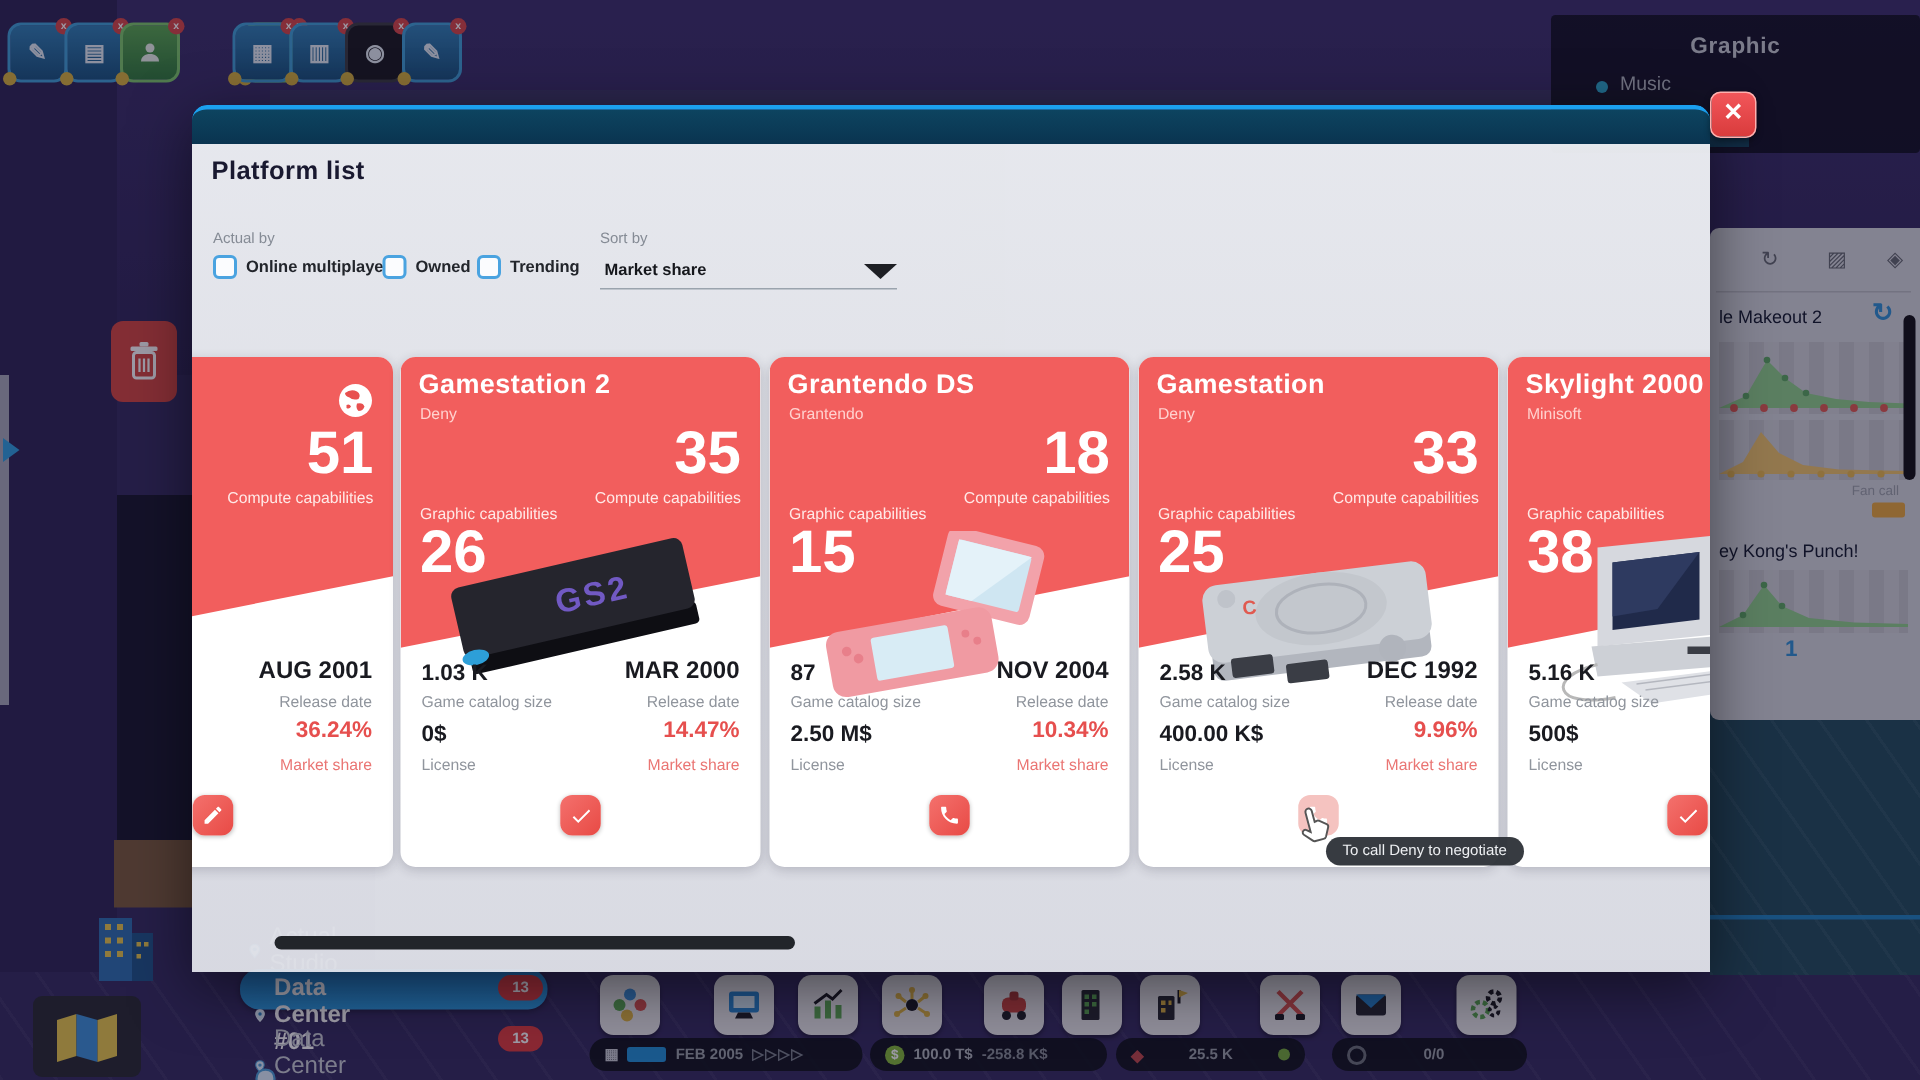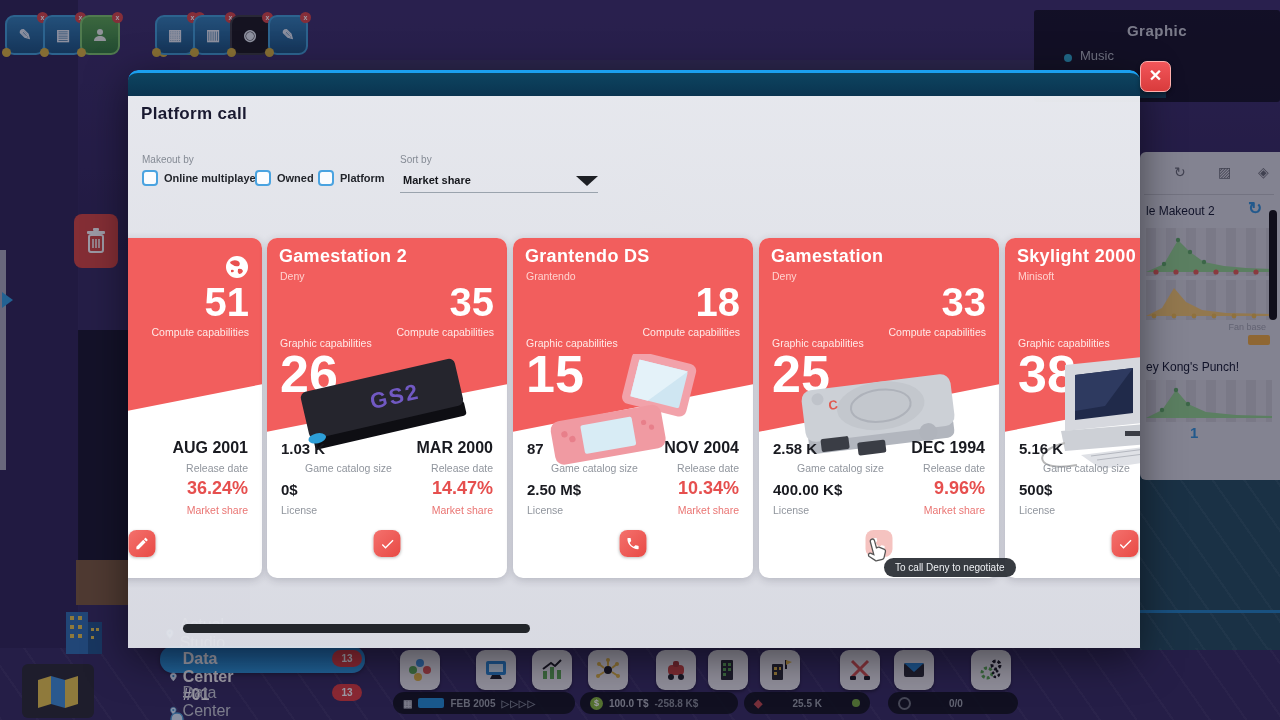--- a/index.html
+++ b/index.html
@@ -99,30 +99,30 @@
   
   .card{position:absolute;top:168px;width:240px;height:340px;background:#fff;border-radius:10px;
     box-shadow:0 2px 8px rgba(30,30,50,.2);overflow:hidden;}
   .card-red{position:absolute;inset:0;background:#f25e5d;
     clip-path:polygon(0 0,100% 0,100% 43%,0 57%);}
   .c-name{position:absolute;left:12px;top:8px;font-size:18px;font-weight:800;color:#fff;letter-spacing:.3px;}
   .c-maker{position:absolute;left:13px;top:32px;font-size:10.5px;color:#ffd2cf;}
   .c-compute{position:absolute;right:13px;top:44px;font-size:40px;line-height:1;font-weight:800;color:#fff;}
   .c-compute-lbl{position:absolute;right:13px;top:88px;font-size:10.5px;color:#ffe9e7;}
   .c-graphic-lbl{position:absolute;left:13px;top:99px;font-size:10.5px;color:#ffe9e7;}
-  .c-graphic{position:absolute;left:13px;top:110px;font-size:52px;line-height:1;font-weight:800;color:#fff;}
+  .c-graphic{position:absolute;left:13px;top:110px;font-size:40px;line-height:1;font-weight:800;color:#fff;}
   .c-art{position:absolute;left:0;top:118px;width:240px;height:120px;display:flex;
     align-items:center;justify-content:center;}
   .c-catalog{position:absolute;left:14px;top:202px;font-size:15px;font-weight:800;color:#191a20;}
-  .c-catalog-lbl{position:absolute;left:14px;top:224px;font-size:10.5px;color:#90959d;margin-left:24px;}
+  .c-catalog-lbl{position:absolute;left:14px;top:224px;font-size:10.5px;color:#90959d;}
   .c-release{position:absolute;right:14px;top:201px;font-size:16px;font-weight:800;color:#191a20;text-align:right;}
   .c-release-lbl{position:absolute;right:14px;top:224px;font-size:10.5px;color:#90959d;}
   .c-license{position:absolute;left:14px;top:243px;font-size:15px;font-weight:800;color:#191a20;}
   .c-license-lbl{position:absolute;left:14px;top:266px;font-size:10.5px;color:#90959d;}
-  .c-share{position:absolute;right:14px;top:240px;font-size:18px;font-weight:800;color:#e64f4e;}
+  .c-share{position:absolute;right:14px;top:240px;font-size:15px;font-weight:800;color:#e64f4e;}
   .c-share-lbl{position:absolute;right:14px;top:266px;font-size:10.5px;color:#ea7573;}
   .c-action{position:absolute;left:50%;top:292px;transform:translateX(-50%);width:27px;height:27px;
     border-radius:8px;display:flex;align-items:center;justify-content:center;}
   .act-red{background:linear-gradient(135deg,#f4716d,#e84a45);box-shadow:0 1px 3px rgba(0,0,0,.25);}
   .act-pale{background:#f5c3c0;}
   .c-globe{position:absolute;right:12px;top:16px;}
   .m-scroll{position:absolute;left:55px;top:554px;width:347px;height:9px;border-radius:5px;background:#22252a;}
   .m-tooltip{position:absolute;left:756px;top:488px;background:rgba(44,48,55,.95);border-radius:10px;
     padding:4px 11px;font-size:10px;color:#eef0f3;white-space:nowrap;z-index:12;}
   .m-cursor{position:absolute;left:736px;top:466px;z-index:13;}
@@ -213,21 +213,21 @@
       <svg width="126" height="40">
         <polygon points="0,36 16,28 28,8 40,22 56,30 80,33 126,34 126,36" fill="#f0c46a"></polygon>
         <circle cx="8" cy="36" r="2.4" fill="#e8b84c"></circle>
           <circle cx="28" cy="36" r="2.4" fill="#e8b84c"></circle>
         <circle cx="48" cy="36" r="2.4" fill="#e8b84c"></circle>
           <circle cx="68" cy="36" r="2.4" fill="#e8b84c"></circle>
         <circle cx="88" cy="36" r="2.4" fill="#e8b84c"></circle>
           <circle cx="108" cy="36" r="2.4" fill="#e8b84c"></circle>
       </svg>
     </div>
-    <div class="sp-fan">Fan base</div>
+    <div class="sp-fan">Fan call</div>
     <div class="sp-pill"></div>
     <div class="sp-title" style="top:208px">ey Kong's Punch!</div>
     <div class="sp-chart" style="top:228px;height:42px;">
       <svg width="126" height="42">
         <polygon points="0,38 16,30 30,10 42,24 60,32 90,35 126,36 126,38" fill="#8fd08a"></polygon>
         <circle cx="16" cy="30" r="2.2" fill="#5aa860"></circle>
           <circle cx="30" cy="10" r="2.2" fill="#5aa860"></circle>
         <circle cx="42" cy="24" r="2.2" fill="#5aa860"></circle>
       </svg>
     </div>
@@ -404,29 +404,29 @@
       <path d="M7 1 C10.6 1 13 3.6 13 7 C13 11 7 17 7 17 C7 17 1 11 1 7 C1 3.6 3.4 1 7 1Z" fill="#ddeefc" stroke="#4a9fd8" stroke-width="1.5"></path>
       </svg>
   </div>
 </div>
 
 <div id="dim"></div>
 
 <div id="modal">
   <div class="m-header"></div>
   <div class="m-body"></div>
-  <div class="m-title">Platform call</div>
-
-  <div class="flt-lbl" style="left:14px;top:84px;">Makeout by</div>
+  <div class="m-title">Platform list</div>
+
+  <div class="flt-lbl" style="left:14px;top:84px;">Actual by</div>
   <div class="cb" style="left:14px;"></div>
   <div class="cb-lbl" style="left:36px;">Online multiplayer</div>
   <div class="cb" style="left:127px;"></div>
   <div class="cb-lbl" style="left:149px;">Owned</div>
   <div class="cb" style="left:190px;"></div>
-  <div class="cb-lbl" style="left:212px;">Platform</div>
+  <div class="cb-lbl" style="left:212px;">Trending</div>
 
   <div class="flt-lbl" style="left:272px;top:84px;">Sort by</div>
   <div class="sort-val">Market share</div>
   <div class="sort-line"></div>
   <div class="sort-tri"></div>
 
   <div class="card" style="left:-106px;">
     <div class="card-red"></div>
     <svg class="c-globe" width="26" height="26" viewBox="0 0 26 26">
       <circle cx="13" cy="13" r="11" fill="#fff"></circle>
@@ -556,21 +556,21 @@
           <text x="56" y="50" font-size="13" font-weight="bold" fill="#e05a50" font-family="Liberation Sans,sans-serif">C</text>
           <circle cx="46" cy="38" r="6" fill="#bfc3ca"></circle>
           <rect x="44" y="78" width="28" height="13" rx="2" fill="#3a3d45"></rect>
           <rect x="80" y="86" width="28" height="13" rx="2" fill="#3a3d45"></rect>
           <circle cx="152" cy="84" r="9" fill="#b0b4bc"></circle>
         </g>
       </svg>
     </div>
     <div class="c-catalog">2.58 K</div>
     <div class="c-catalog-lbl">Game catalog size</div>
-    <div class="c-release">DEC 1994</div>
+    <div class="c-release">DEC 1992</div>
     <div class="c-release-lbl">Release date</div>
     <div class="c-license">400.00 K$</div>
     <div class="c-license-lbl">License</div>
     <div class="c-share">9.96%</div>
     <div class="c-share-lbl">Market share</div>
     <div class="c-action act-pale">
       <svg width="15" height="15" viewBox="0 0 24 24">
         <path d="M6.62 10.79c1.44 2.83 3.76 5.14 6.59 6.59l2.2-2.2c.27-.27.67-.36 1.02-.24 1.12.37 2.33.57 3.57.57.55 0 1 .45 1 1V20c0 .55-.45 1-1 1-9.39 0-17-7.61-17-17 0-.55.45-1 1-1h3.5c.55 0 1 .45 1 1 0 1.25.2 2.45.57 3.57.11.35.03.74-.25 1.02l-2.2 2.2z" fill="#fff"></path>
         </svg>
     </div>

